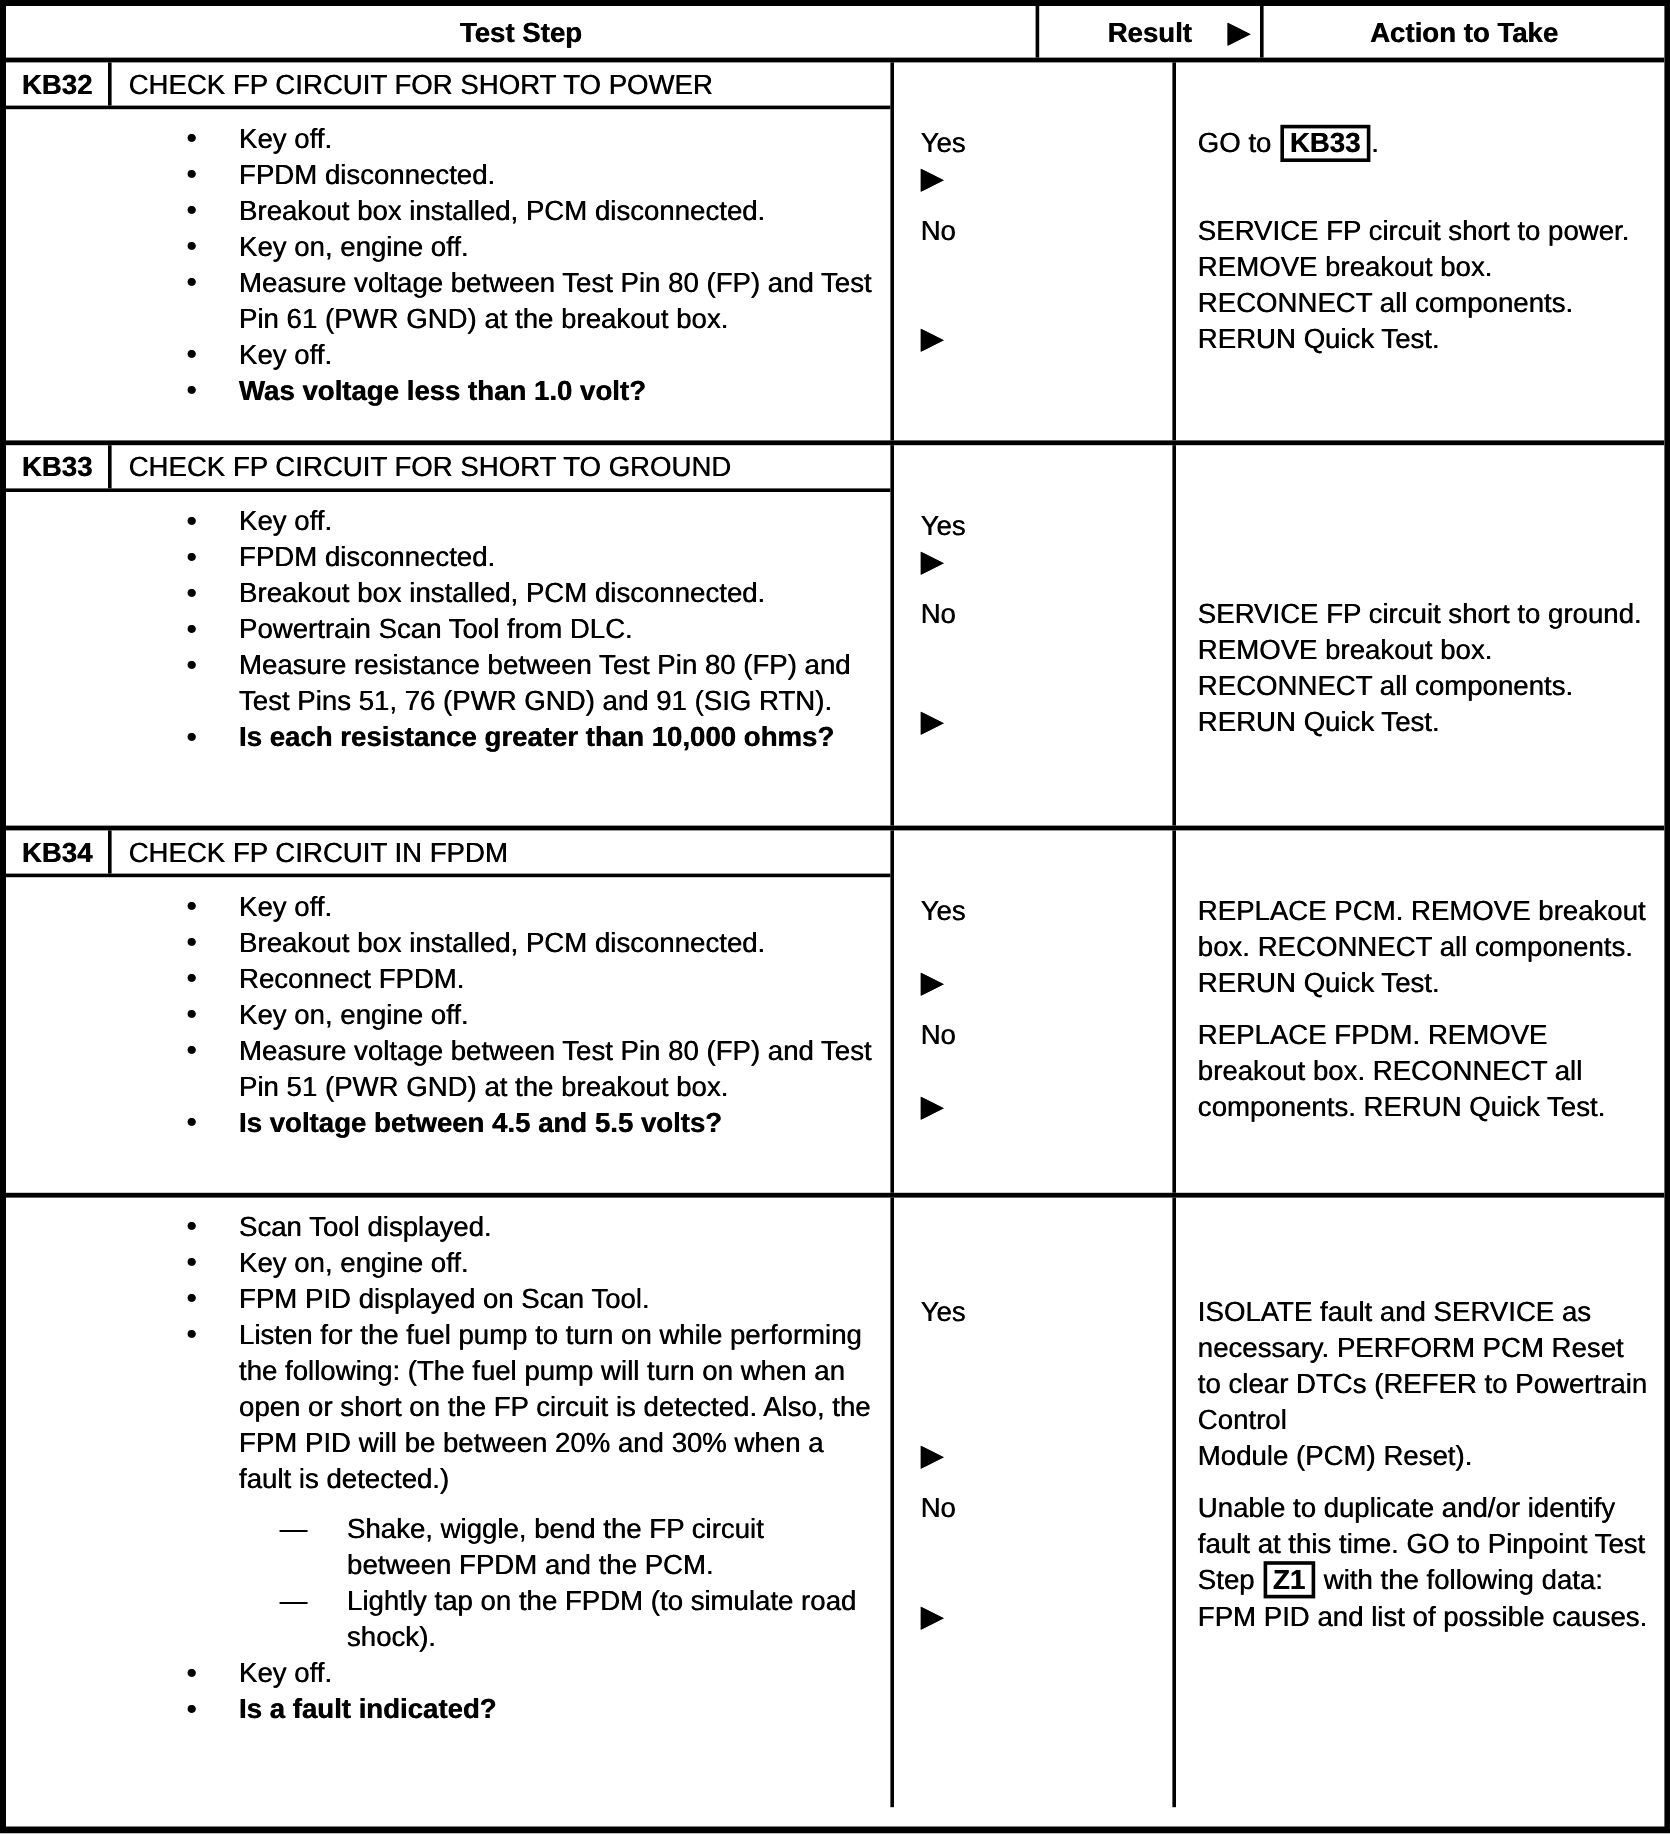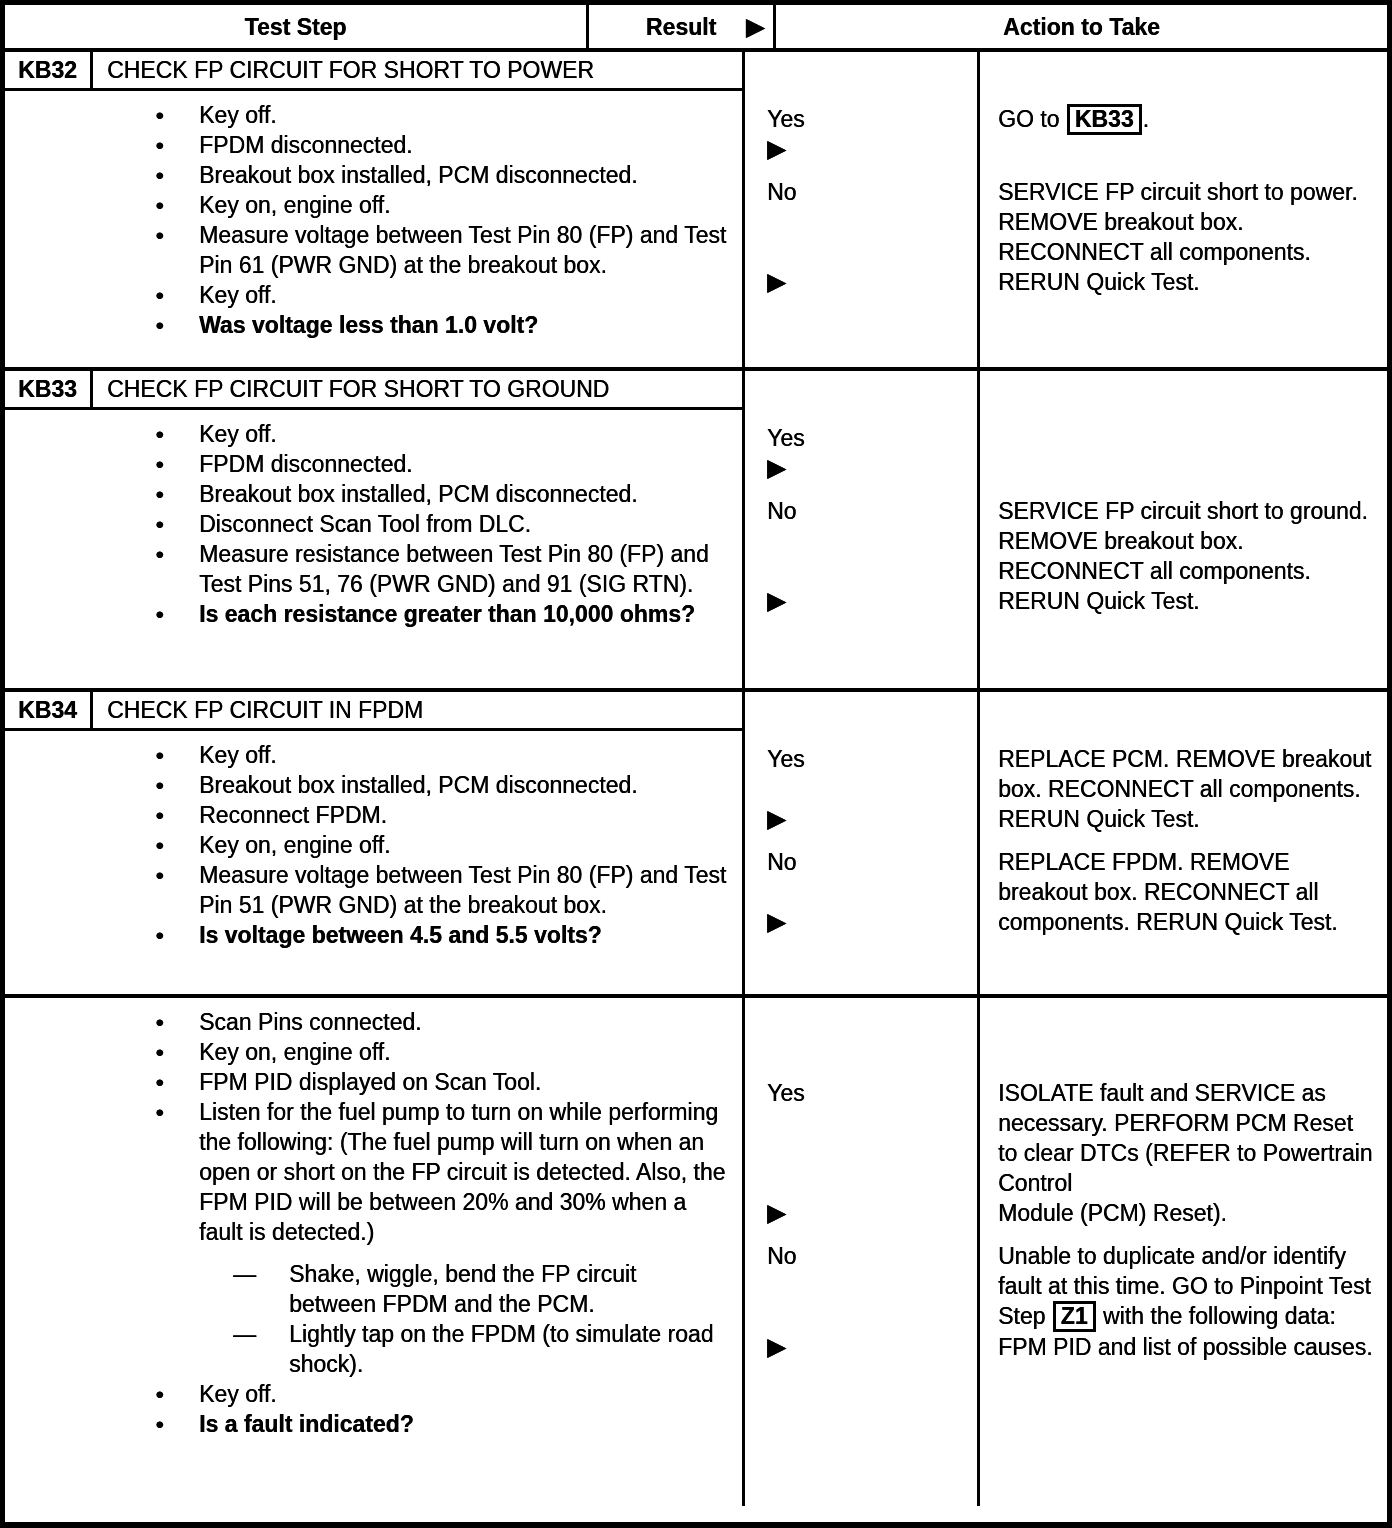--- a/index.html
+++ b/index.html
@@ -17,21 +17,21 @@
     background: #fff;
     font-size: 23px;
     line-height: 30px;
     text-shadow: 0.4px 0 0 #000; 
     overflow: hidden;
   }
   
   .hrow { display: flex; height: 47px; border-bottom: 4px solid #000; }
   .hcell { display: flex; align-items: center; justify-content: center;
            font-weight: 700; position: relative; }
-  .hcell.c1 { width: 584px; border-right: 3px solid #000; }
+  .hcell.c1 { width: 861px; border-right: 3px solid #000; }
   .hcell.c2 { width: 187px; border-right: 3px solid #000; }
   .hcell.c3 { flex: 1; }
   .hcell .arrow { position: absolute; right: 8px; top: 50%; transform: translateY(-50%); }
   
   .block { display: flex; }
   .block + .block { border-top: 4px solid #000; }
   .b-kb32 { min-height: 315px; }
   .b-kb33 { min-height: 321px; }
   .b-kb34 { min-height: 306px; }
   .b-kb40 { min-height: 512px; }
@@ -153,21 +153,21 @@
         <div class="step">
             <span class="marker">●</span>
             <span class="txt">FPDM disconnected.</span>
           </div>
         <div class="step">
             <span class="marker">●</span>
             <span class="txt">Breakout box installed, PCM disconnected.</span>
           </div>
         <div class="step">
             <span class="marker">●</span>
-            <span class="txt">Disconnect Scan Tool from DLC.</span>
+            <span class="txt">Powertrain Scan Tool from DLC.</span>
           </div>
         <div class="step">
             <span class="marker">●</span>
             <span class="txt">Measure resistance between Test Pin 80 (FP) and Test Pins 51, 76 (PWR GND) and 91 (SIG RTN).</span>
           </div>
         <div class="step">
             <span class="marker">●</span>
             <span class="txt bold">Is each resistance greater than 10,000 ohms?</span>
           </div>
       </div>
@@ -242,21 +242,21 @@
         </div>
       </div>
     </div>
   </div>
 
   <div class="block b-kb40">
     <div class="lcol">
       <div class="steps">
         <div class="step">
             <span class="marker">●</span>
-            <span class="txt">Scan Pins connected.</span>
+            <span class="txt">Scan Tool displayed.</span>
           </div>
         <div class="step">
             <span class="marker">●</span>
             <span class="txt">Key on, engine off.</span>
           </div>
         <div class="step">
             <span class="marker">●</span>
             <span class="txt">FPM PID displayed on Scan Tool.</span>
           </div>
         <div class="step">

